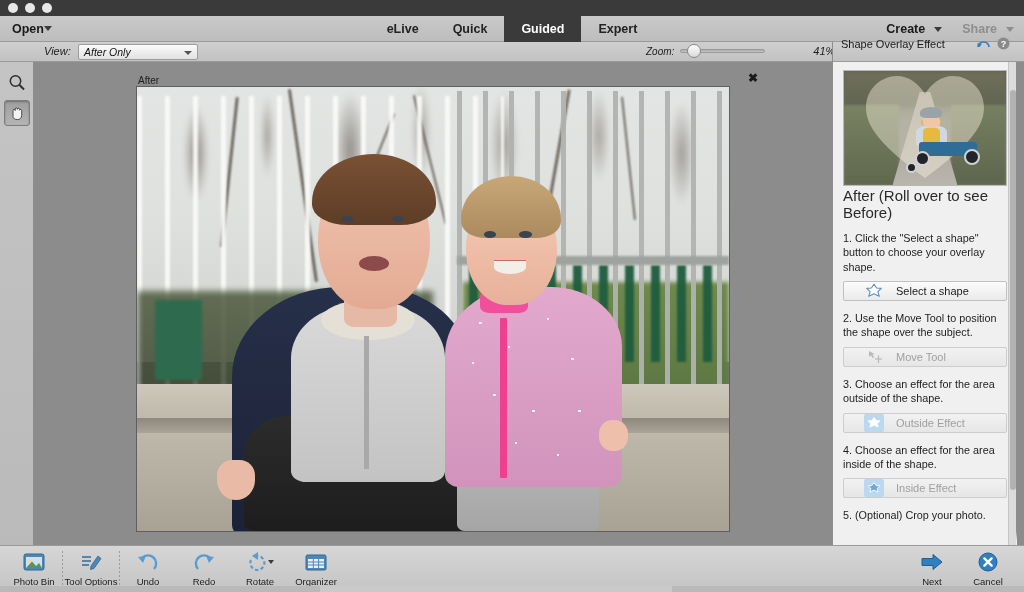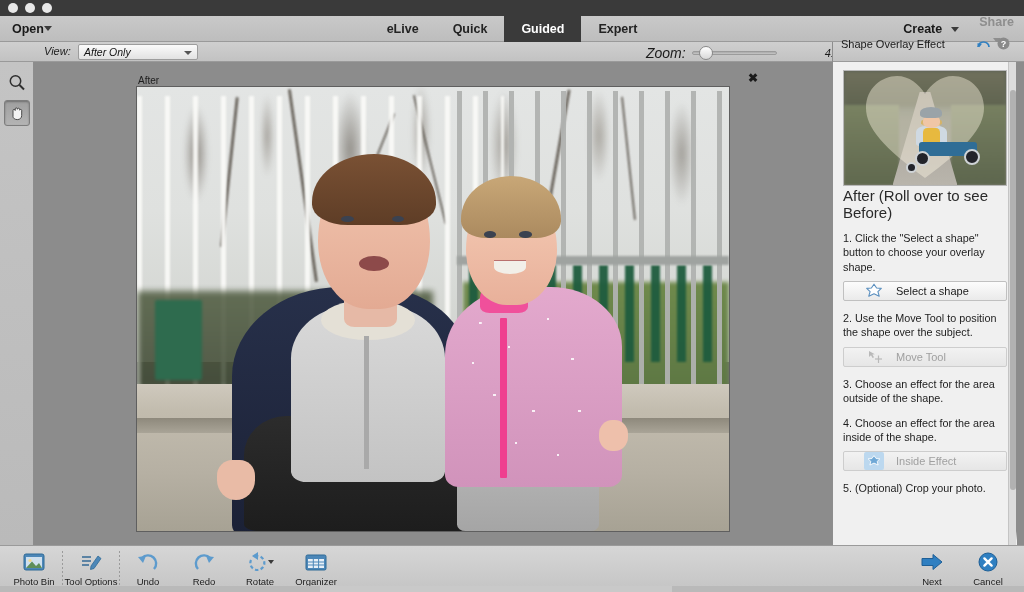--- a/index.html
+++ b/index.html
@@ -44,21 +44,21 @@
     cursor: default;
   }
   .tab.active { background: #3a3a3a; color: #ffffff; }
 
   .right-menu {
     position: absolute; right: 10px; top: 0; height: 26px;
     display: flex; align-items: center; gap: 20px;
   }
   .rm-item { font-size: 12.5px; font-weight: bold; color: #1a1a1a;
              display:flex; align-items:center; gap: 9px; cursor: default; }
-  .rm-item.disabled { color: #8e8e8e; flex-direction: column; }
+  .rm-item.disabled { color: #8e8e8e; }
 
   
   .optbar {
     position: absolute; left:0; top:42px; width:1024px; height:20px;
     background: linear-gradient(#cfcfcf, #c2c2c2);
     border-bottom: 1px solid #9a9a9a;
     font-style: italic;
   }
   .view-label {
     position:absolute; left:44px; top:3px; font-size:11px; color:#1c1c1c;
@@ -68,21 +68,21 @@
     background: linear-gradient(#fbfbfb,#e2e2e2);
     border: 1px solid #9d9d9d; border-radius: 2px;
     font-size: 10.5px; color:#111; padding-left:5px; line-height:15px;
   }
   .view-select .vs-caret {
     position:absolute; right:5px; top:6px;
     width:0;height:0;border-left:4px solid transparent;
     border-right:4px solid transparent;border-top:4px solid #555;
   }
   .zoomwrap { position:absolute; left:646px; top:3px; display:flex; align-items:center; gap:6px; }
-  .zoom-label { font-size:14px; color:#1c1c1c; }
+  .zoom-label { font-size:10px; color:#1c1c1c; }
   .zoom-track {
     position: relative; width: 85px; height: 4px; border-radius:2px;
     background: linear-gradient(#a9a9a9,#c6c6c6);
     border: 1px solid #9b9b9b;
   }
   .zoom-knob {
     position:absolute; left: 6px; top:-6px; width:14px;height:14px;border-radius:50%;
     background: linear-gradient(#ffffff,#d8d8d8); border:1px solid #8a8a8a;
   }
   .zoom-val { font-size:11px; color:#1c1c1c; margin-left:42px; }
@@ -584,20 +584,28 @@
           <svg width="18" height="16" viewBox="0 0 18 16">
             <path d="M4 2 L4 8 L6 6.3 L7.6 9 L9 8.2 L7.4 5.6 L9.8 5.2 Z" fill="#b9b9b9"></path>
             <line x1="10" y1="10" x2="17" y2="10" stroke="#b9b9b9" stroke-width="1.2"></line>
             <line x1="13.5" y1="6.5" x2="13.5" y2="14" stroke="#b9b9b9" stroke-width="1.2"></line>
           </svg>
         </span>
         <span>Move Tool</span>
       </div>
 
       <div class="step-text">3. Choose an effect for the area outside of the shape.</div>
+      <div class="step-btn disabled">
+        <span class="btn-ico blue">
+          <svg width="16" height="14" viewBox="0 0 18 16">
+            <path d="M9 1.8 L11.4 5.2 L15.7 5.6 L12.6 8.5 L13.7 12.6 L9 10.4 L4.3 12.6 L5.4 8.5 L2.3 5.6 L6.6 5.2 Z" fill="#ffffff" stroke="#ffffff" stroke-width="1" stroke-linejoin="round"></path>
+          </svg>
+        </span>
+        <span>Outside Effect</span>
+      </div>
 
       <div class="step-text">4. Choose an effect for the area inside of the shape.</div>
       <div class="step-btn disabled">
         <span class="btn-ico blue">
           <svg width="16" height="14" viewBox="0 0 18 16">
             <path d="M9 1.8 L11.4 5.2 L15.7 5.6 L12.6 8.5 L13.7 12.6 L9 10.4 L4.3 12.6 L5.4 8.5 L2.3 5.6 L6.6 5.2 Z" fill="#6fa8d6" stroke="#ffffff" stroke-width="1" stroke-linejoin="round"></path>
           </svg>
         </span>
         <span>Inside Effect</span>
       </div>

